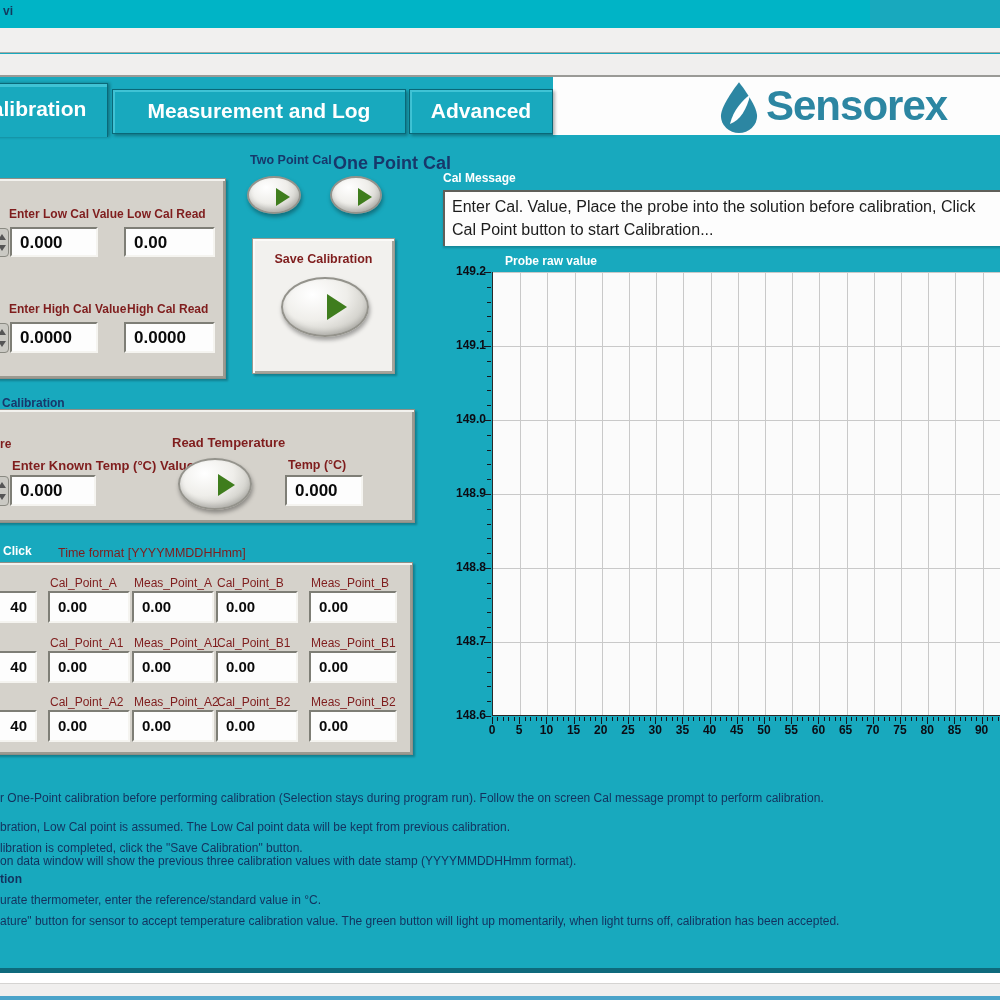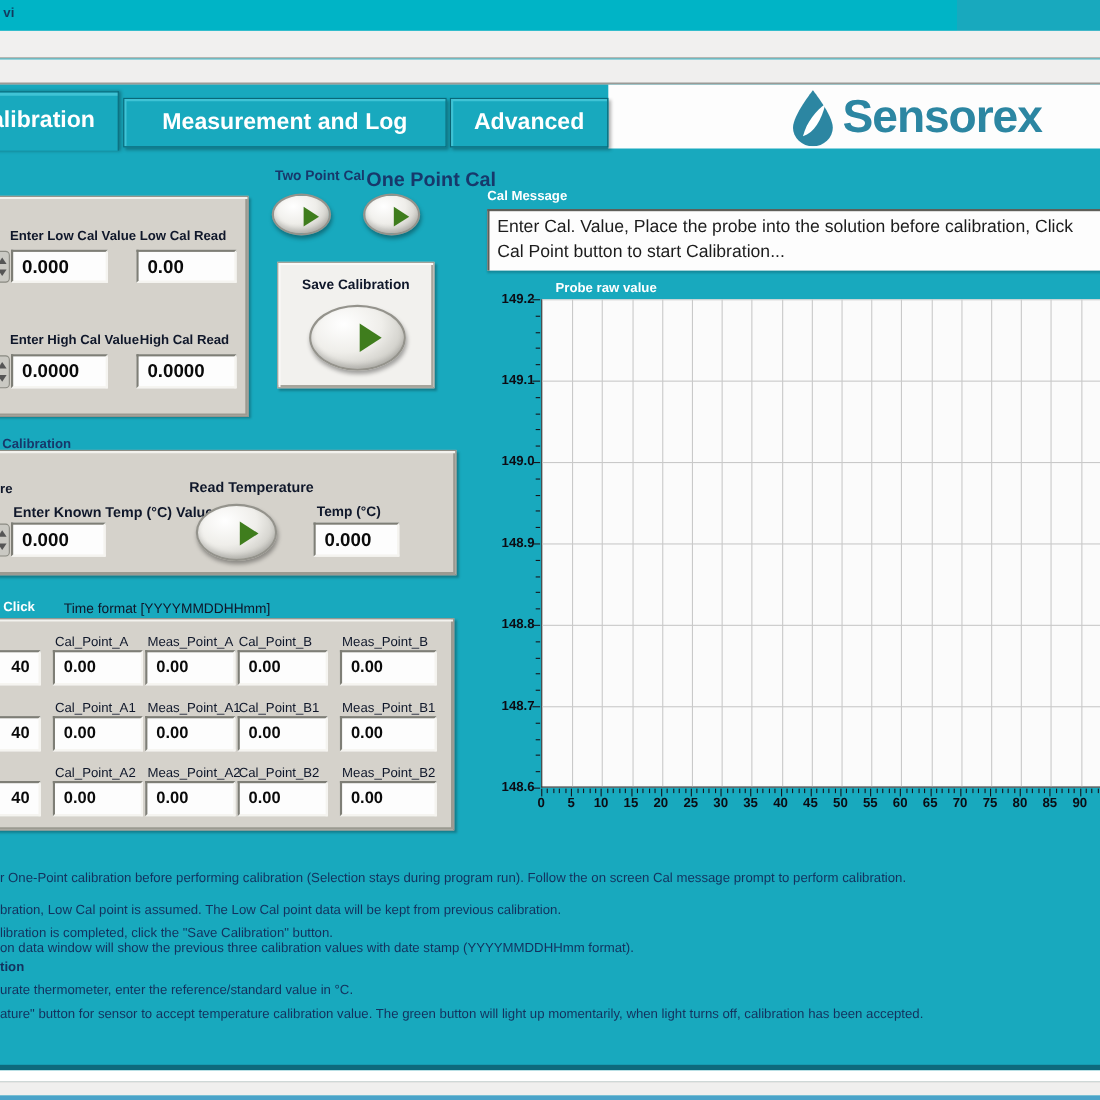--- a/index.html
+++ b/index.html
@@ -24,21 +24,21 @@
   .tab-2 { left:112px; top:12px; width:294px; height:45px; line-height:42px; }
   .tab-3 { left:409px; top:12px; width:144px; height:45px; line-height:42px; }
 
   
   .brand { position:absolute; left:766px; top:5px; font-size:42px; font-weight:bold; color:#2c86a2; letter-spacing:-1px; }
   .drop  { position:absolute; left:716px; top:4px; }
 
   
   .panel { position:absolute; background:#d5d2cb; border:1px solid #8f8e86;
            box-shadow: inset 2px 2px 0 #f3f2ee, inset -2px -2px 0 #9b9a91, 2px 2px 2px rgba(0,0,0,0.25); }
-  .lbl   { position:absolute; font-size:12px; font-weight:bold; color:#0f172a; white-space:nowrap; }
+  .lbl   { position:absolute; font-size:12px; font-weight:bold; color:#7f1d1d; white-space:nowrap; }
   .lbl-navy  { position:absolute; font-size:12px; font-weight:bold; color:#17386b; white-space:nowrap; }
   .lbl-white { position:absolute; font-size:12px; font-weight:bold; color:#ffffff; white-space:nowrap; }
 
   .field { position:absolute; background:#fdfdfd; border-top:2px solid #7e7e76; border-left:2px solid #7e7e76;
            border-right:2px solid #f5f4f0; border-bottom:2px solid #f5f4f0;
            font-weight:bold; font-size:17px; color:#0a0a0a; padding:4px 0 0 8px; white-space:nowrap; overflow:hidden; }
   .field.small { font-size:15px; padding-top:5px; }
   .field.right { text-align:right; padding-right:8px; }
 
   .spinner { position:absolute; width:15px; background:#cac9c3; border:1px solid #8a8a82; border-radius:4px; }
@@ -126,21 +126,21 @@
 
 <div class="lbl-navy" style="left:250px; top:153px; font-size:12.5px;">Two Point Cal</div>
 <div class="lbl-navy" style="left:333px; top:153px; font-size:18px;">One Point Cal</div>
 <div class="oval" style="left:247px; top:176px; width:54px; height:38px;">
   <span class="tri" style="left:27px; top:10px;"></span>
 </div>
 <div class="oval" style="left:330px; top:176px; width:52px; height:38px;">
   <span class="tri" style="left:26px; top:10px;"></span>
 </div>
 
-<div class="save-panel" style="left:252px; top:238px; width:143px; height:115px;">
+<div class="save-panel" style="left:252px; top:238px; width:143px; height:136px;">
   <div class="lbl" style="left:0; right:0; top:13px; position:absolute; text-align:center; font-size:12.5px;">Save Calibration</div>
   <div class="oval" style="left:28px; top:38px; width:88px; height:60px;">
     <span class="tri tri-big" style="left:44px; top:15px;"></span>
   </div>
 </div>
 
 <div class="lbl-white" style="left:443px; top:171px;">Cal Message</div>
 <div class="msgbox" style="left:443px; top:190px; width:560px; height:56px;">
   <div>Enter Cal. Value, Place the probe into the solution before calibration, Click</div>
   <div>Cal Point button to start Calibration...</div>

